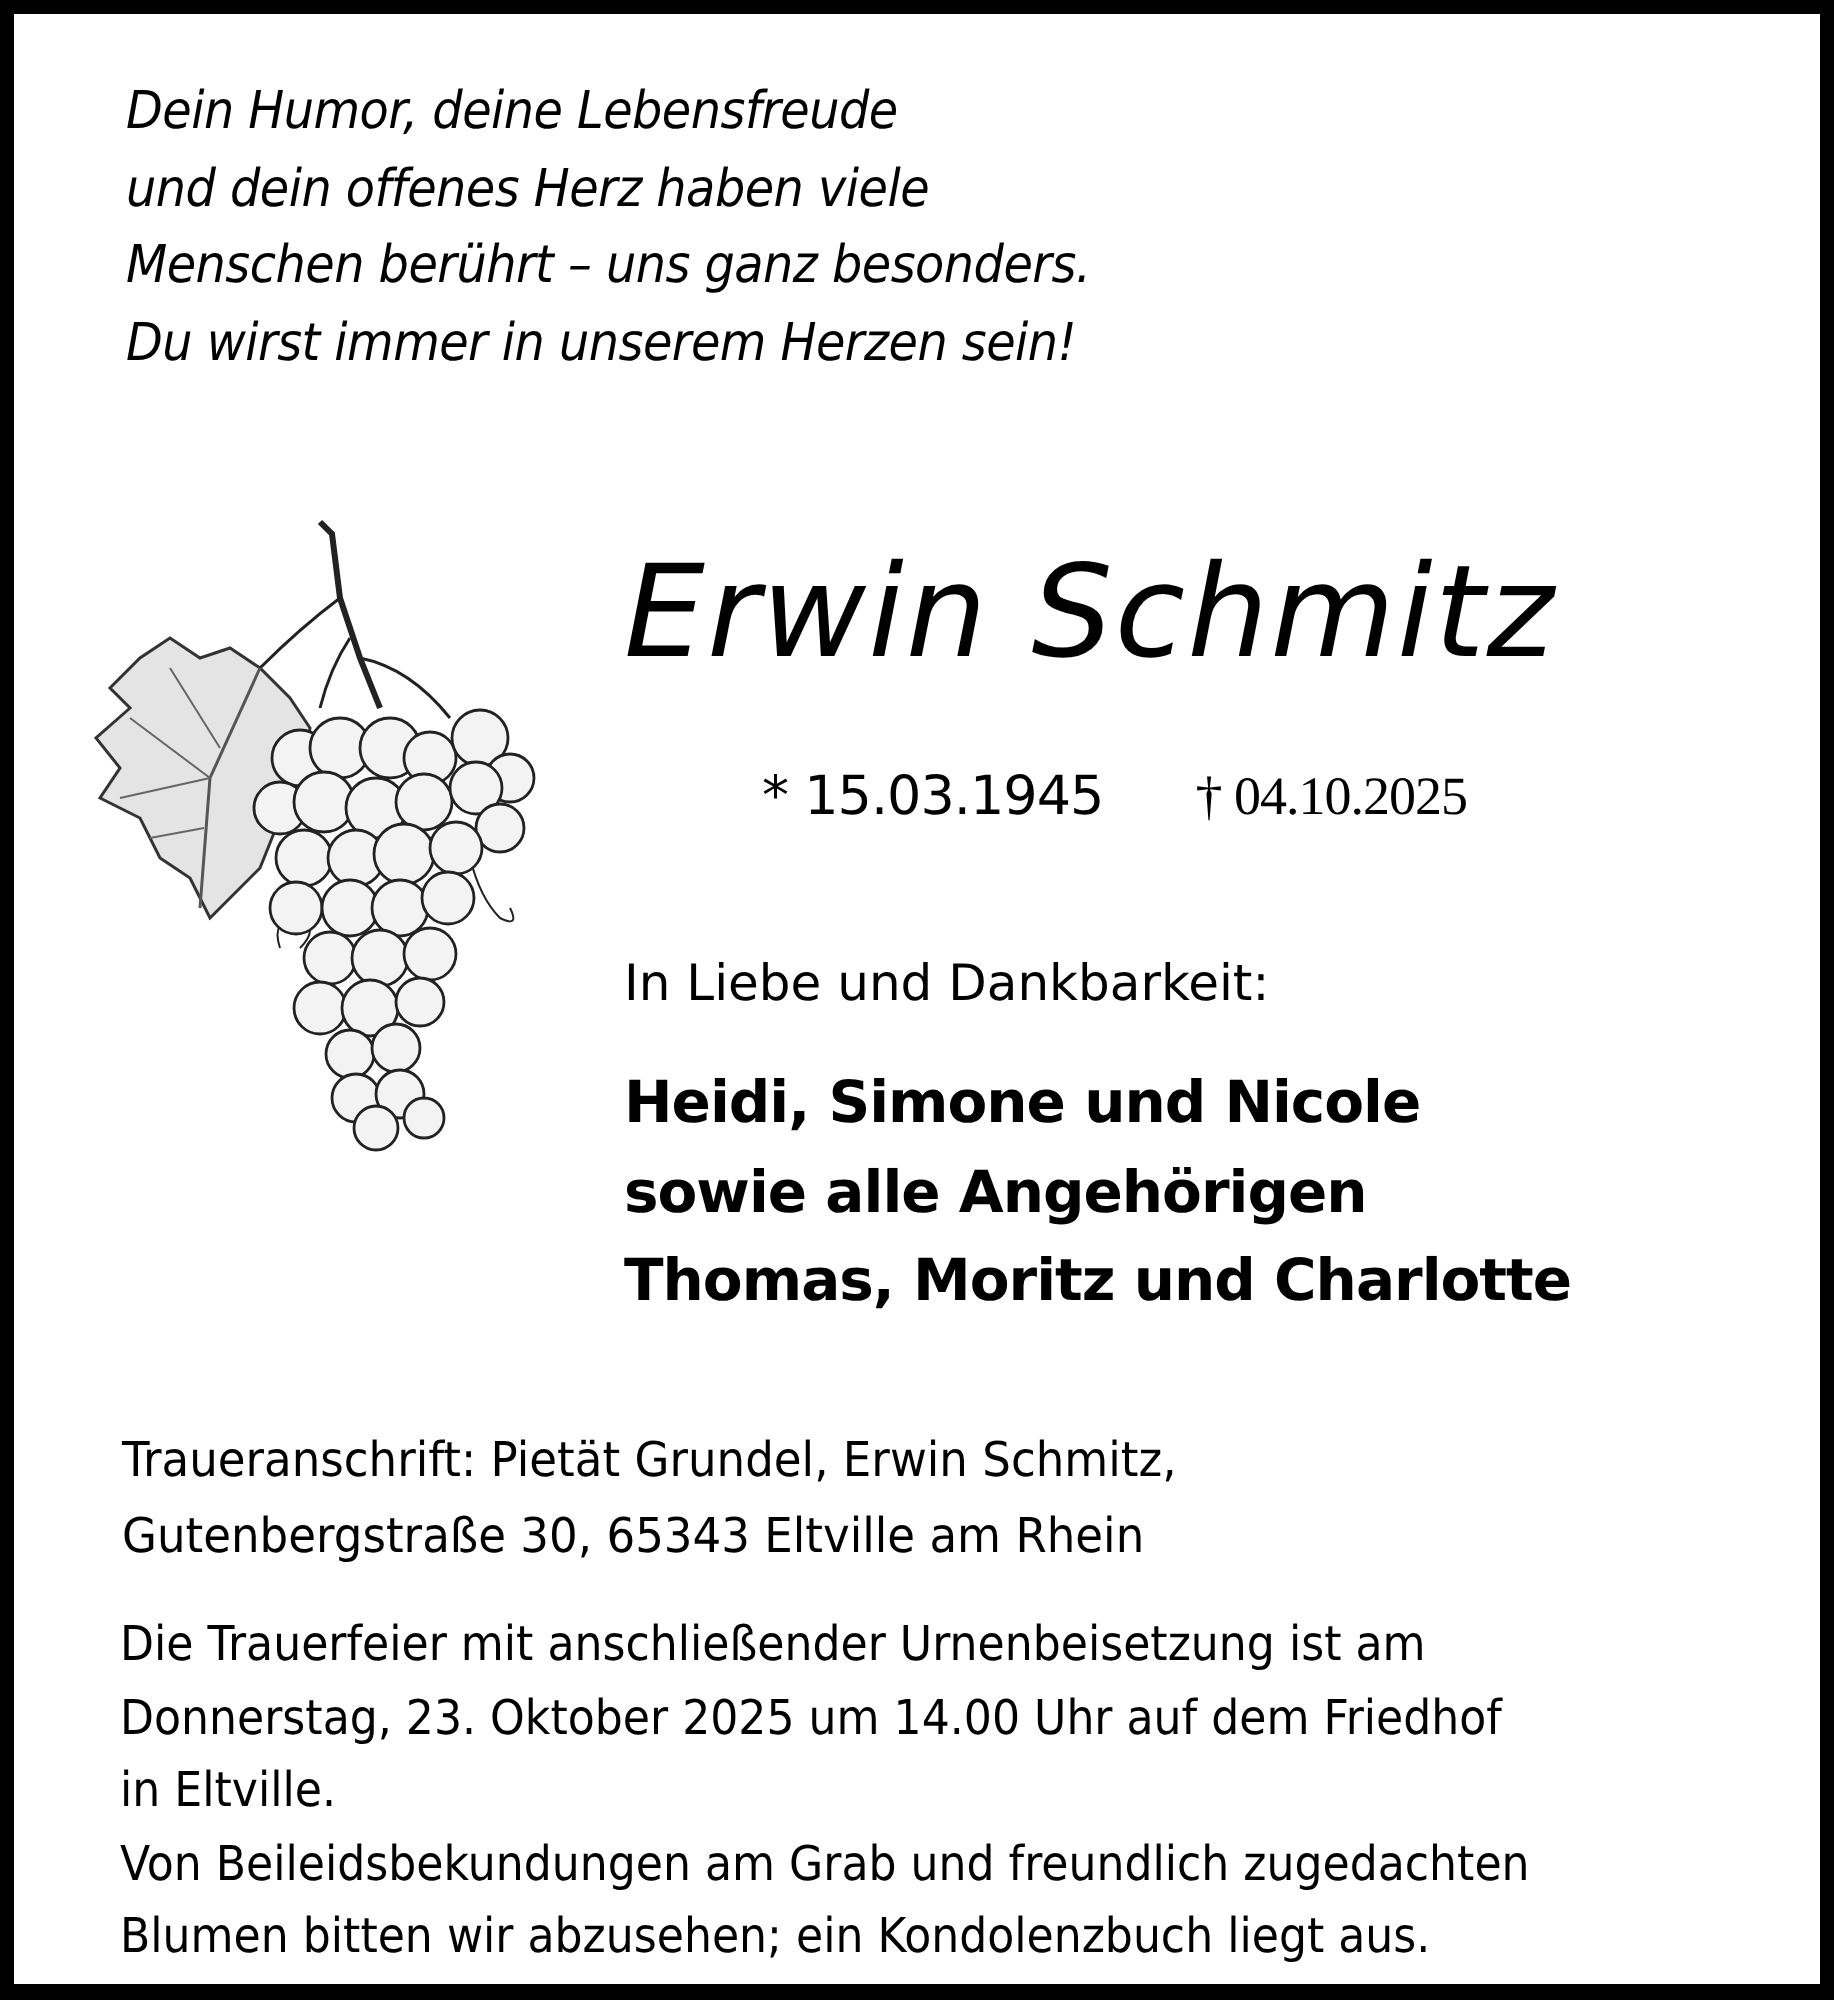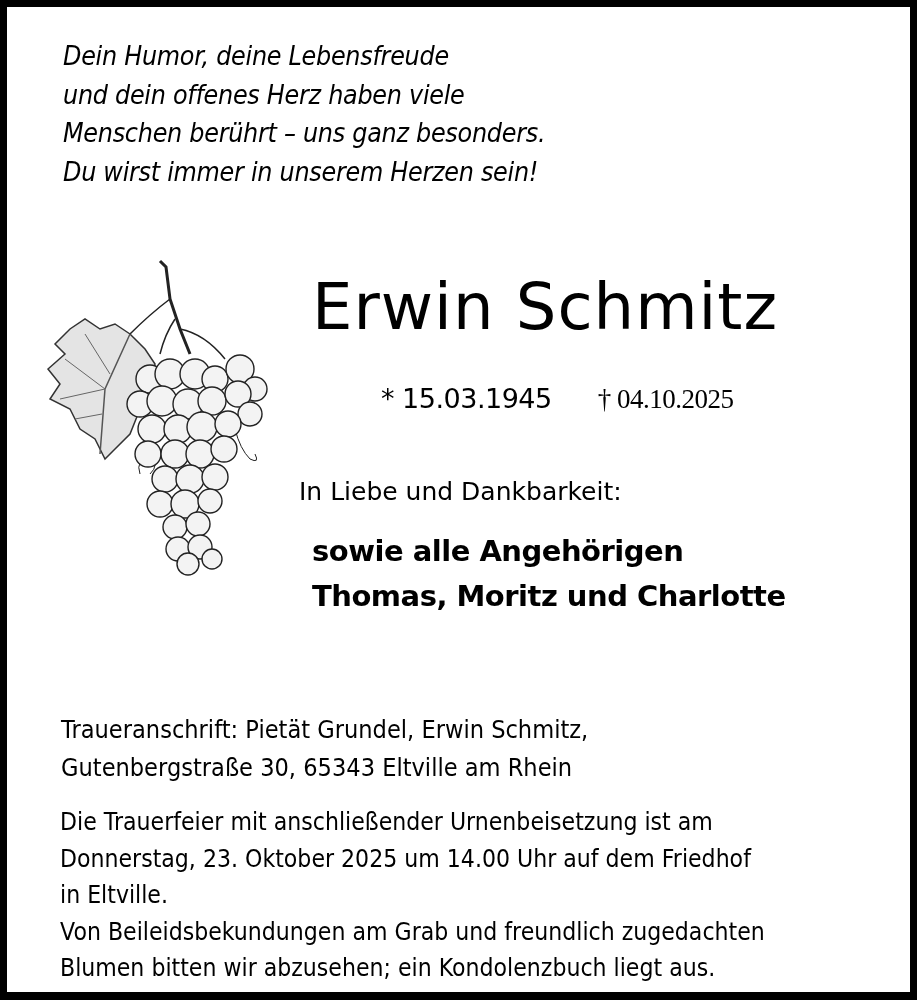--- a/index.html
+++ b/index.html
@@ -1,23 +1,23 @@
 <!DOCTYPE html>
 <html><head>
 <meta charset="utf-8">
 <style>
   html, body { margin: 0; padding: 0; background: #000; }
   body { width: 917px; height: 1000px; position: relative; overflow: hidden; font-family: "DejaVu Sans", sans-serif; color: #000; }
   .page { position: absolute; left: 7px; top: 7px; width: 903px; height: 985px; background: #fff; }
   .poem { position: absolute; left: 56px; top: 30px; font-style: italic; font-size: 26px; line-height: 38.5px; letter-spacing: -0.3px; transform: scaleX(0.92); transform-origin: left top; }
   .poem div { white-space: nowrap; }
-  .name { position: absolute; left: 305px; top: 263px; font-size: 64px; letter-spacing: 1px; white-space: nowrap; font-weight: normal; }
+  .name { position: absolute; left: 305px; top: 263px; font-size: 64px; letter-spacing: 1px; white-space: nowrap; font-weight: normal; font-style: italic; }
   .dates { position: absolute; left: 374px; top: 376px; font-size: 27px; white-space: nowrap; letter-spacing: -0.5px; }
   .dates .death { margin-left: 46px; font-family: Liberation Serif, serif; }
-  .thanks { position: absolute; left: 292px; top: 470px; font-size: 25px; white-space: nowrap; }
+  .thanks { position: absolute; left: 305px; top: 470px; font-size: 25px; white-space: nowrap; }
   .family { position: absolute; left: 305px; top: 522px; font-size: 29px; font-weight: bold; line-height: 44.5px; letter-spacing: -0.5px; white-space: nowrap; }
   .address { position: absolute; left: 54px; top: 705px; font-size: 24px; line-height: 37.5px; white-space: nowrap; transform: scaleX(0.94); transform-origin: left top; }
   .service { position: absolute; left: 53px; top: 797px; font-size: 24px; line-height: 36.5px; white-space: nowrap; transform: scaleX(0.92); transform-origin: left top; }
   .grapes { position: absolute; left: 33px; top: 252px; width: 230px; height: 320px; }
 </style>
 </head>
 <body>
 
 <div class="page">
 
@@ -80,20 +80,21 @@
 
   <div class="name">Erwin Schmitz</div>
 
   <div class="dates">
     <span>* 15.03.1945</span><span class="death">† 04.10.2025</span>
   </div>
 
   <div class="thanks">In Liebe und Dankbarkeit:</div>
 
   <div class="family">
+    <div>Heidi, Simone und Nicole</div>
     <div>sowie alle Angehörigen</div>
     <div>Thomas, Moritz und Charlotte</div>
   </div>
 
   <div class="address">
     <div>Traueranschrift: Pietät Grundel, Erwin Schmitz,</div>
     <div>Gutenbergstraße 30, 65343 Eltville am Rhein</div>
   </div>
 
   <div class="service">

